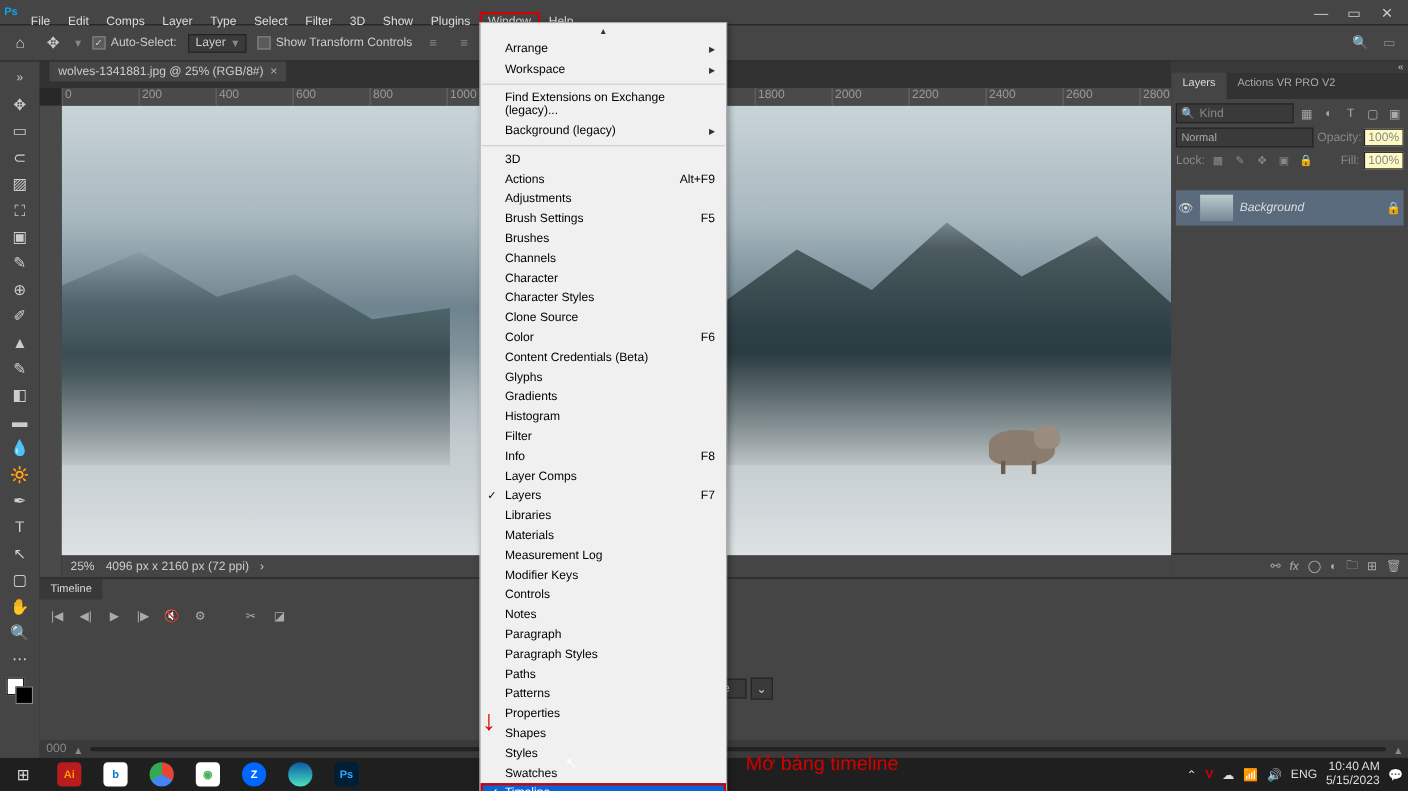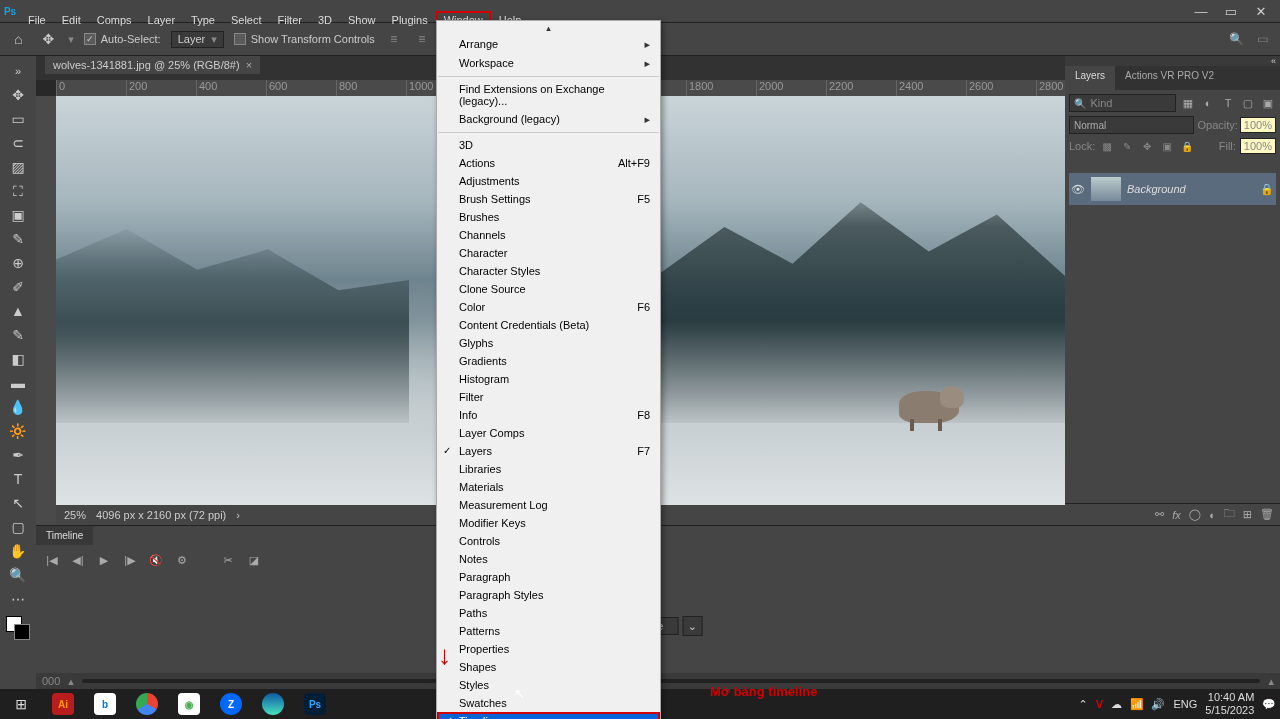--- a/index.html
+++ b/index.html
@@ -80,21 +80,21 @@
 
 .dropdown { position:absolute; top:20px; left:436px; width:225px; background:#f0f0f0; border:1px solid #aaa; box-shadow:2px 2px 6px rgba(0,0,0,0.4); color:#000; z-index:100;}
 .dd-item { padding:3px 10px 3px 22px; font-size:11px; display:flex; justify-content:space-between; position:relative;}
 .dd-item .arrow { color:#333;}
 .dd-item.checked::before { content:"✓"; position:absolute; left:6px; font-size:10px;}
 .dd-sep { height:1px; background:#ccc; margin:3px 1px;}
 .dd-item.highlighted { background:#0a64d8; color:#fff; border:2px solid #d40000; padding:1px 8px 1px 20px;}
 .dd-scroll-arrow { text-align:center; padding:2px; color:#333; font-size:9px;}
 .dd-red-arrow { position:absolute; left:438px; top:640px; color:#d40000; font-size:26px; font-weight:bold; z-index:101;}
 .cursor-img { position:absolute; left:514px; top:686px; color:#fff; z-index:102; font-size:13px;}
-.annotation { position:absolute; left:710px; top:684px; color:#d40000; font-weight:bold; font-size:13px; z-index:99;}
+.annotation { position:absolute; left:678px; top:684px; color:#d40000; font-weight:normal; font-size:18px; z-index:99;}
 
 
 .taskbar { position:absolute; bottom:0; left:0; right:0; height:30px; background:#1f1f1f; display:flex; align-items:center; color:#ddd;}
 .tb-item { width:42px; height:30px; display:flex; align-items:center; justify-content:center; font-size:14px;}
 .tb-app { width:42px; height:30px; display:flex; align-items:center; justify-content:center;}
 .app-icon { width:22px; height:22px; border-radius:4px; display:flex; align-items:center; justify-content:center; font-size:10px; font-weight:bold;}
 .tb-right { margin-left:auto; display:flex; align-items:center; gap:8px; padding-right:4px; font-size:10px;}
 .tb-time { text-align:right; line-height:1.2;}
 </style>
 </head>

